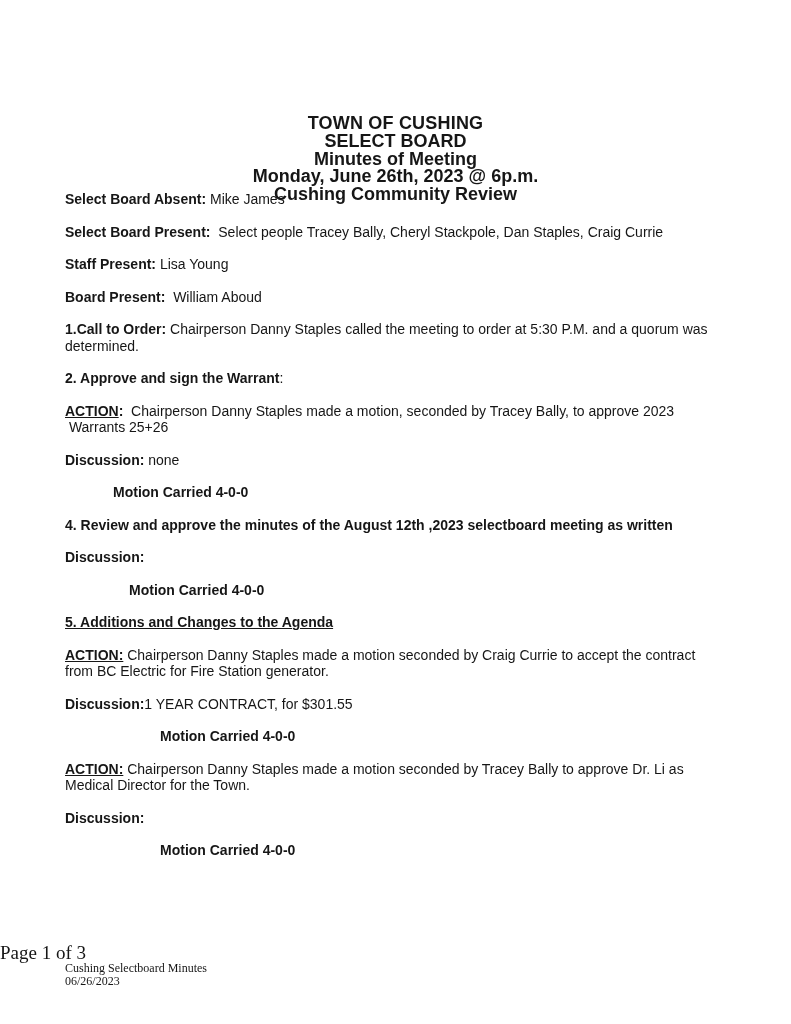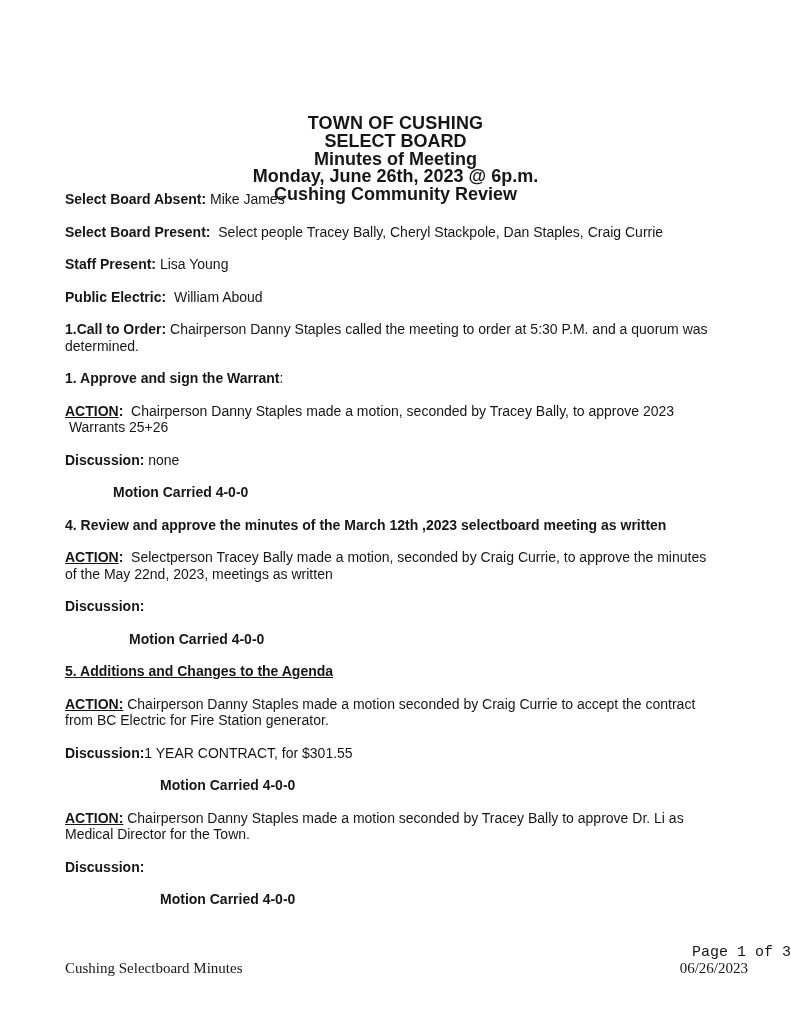--- a/index.html
+++ b/index.html
@@ -26,29 +26,29 @@
     margin:0 0 16px 0;
     white-space:pre-wrap;
   }
   .b{font-weight:bold;}
   .u{font-weight:bold;text-decoration:underline;}
   .m1{padding-left:48px;}
   .m2{padding-left:64px;}
   .m3{padding-left:95px;}
   .page-number{
     position:absolute;left:0;right:0;top:945px;
-    text-align:right;
-    font-family:Liberation Mono, monospace;
-    font-size:15px;line-height:16px;
+    text-align:left;
+    font-family:Liberation Serif, serif;
+    font-size:19px;line-height:16px;
   }
   .footer-row{
     position:absolute;left:65px;right:43px;top:962px;
     display:flex;justify-content:space-between;align-items:baseline;
     font-family:"Liberation Serif", serif;
-    font-size:15px;line-height:13px;
+    font-size:12px;line-height:13px;flex-direction:column;
   }
 </style>
 </head>
 <body>
 
 <div class="page">
 
   <div class="doc-header">
     <div class="doc-title">TOWN OF CUSHING</div>
     <div class="doc-sub">SELECT BOARD</div>
@@ -58,39 +58,37 @@
   </div>
 
   <div class="doc-body">
 
     <p class="para"><span class="b">Select Board Absent:</span><span> Mike James</span></p>
 
     <p class="para"><span class="b">Select Board Present:</span><span>  Select people Tracey Bally, Cheryl Stackpole, Dan Staples, Craig Currie</span></p>
 
     <p class="para"><span class="b">Staff Present:</span><span> Lisa Young</span></p>
 
-    <p class="para"><span class="b">Public Electric:</span><span>  William Aboud</span></p>
+    <p class="para"><span class="b">Board Present:</span><span>  William Aboud</span></p>
 
     <p class="para"><span class="b">1.Call to Order:</span><span> Chairperson Danny Staples called the meeting to order at 5:30 P.M. and a quorum was
 determined.</span></p>
 
 
-    <p class="para"><span class="b">1. Approve and sign the Warrant</span><span>:</span></p>
+    <p class="para"><span class="b">2. Approve and sign the Warrant</span><span>:</span></p>
 
     <p class="para"><span class="u">ACTION</span><span class="b">:</span><span>  Chairperson Danny Staples made a motion, seconded by Tracey Bally, to approve 2023
  Warrants 25+26</span></p>
 
     <p class="para"><span class="b">Discussion:</span><span> none</span></p>
 
     <p class="para m1"><span class="b">Motion Carried 4-0-0</span></p>
 
-    <p class="para"><span class="b">4. Review and approve the minutes of the March 12th ,2023 selectboard meeting as written</span></p>
+    <p class="para"><span class="b">4. Review and approve the minutes of the August 12th ,2023 selectboard meeting as written</span></p>
 
-    <p class="para"><span class="u">ACTION</span><span class="b">:</span><span>  Selectperson Tracey Bally made a motion, seconded by Craig Currie, to approve the minutes
-of the May 22nd, 2023, meetings as written</span></p>
 
     <p class="para"><span class="b">Discussion:</span></p>
 
     <p class="para m2"><span class="b">Motion Carried 4-0-0</span></p>
 
     <p class="para"><span class="u">5. Additions and Changes to the Agenda</span></p>
 
     <p class="para"><span class="u">ACTION:</span><span> Chairperson Danny Staples made a motion seconded by Craig Currie to accept the contract
 from BC Electric for Fire Station generator.</span></p>
 

